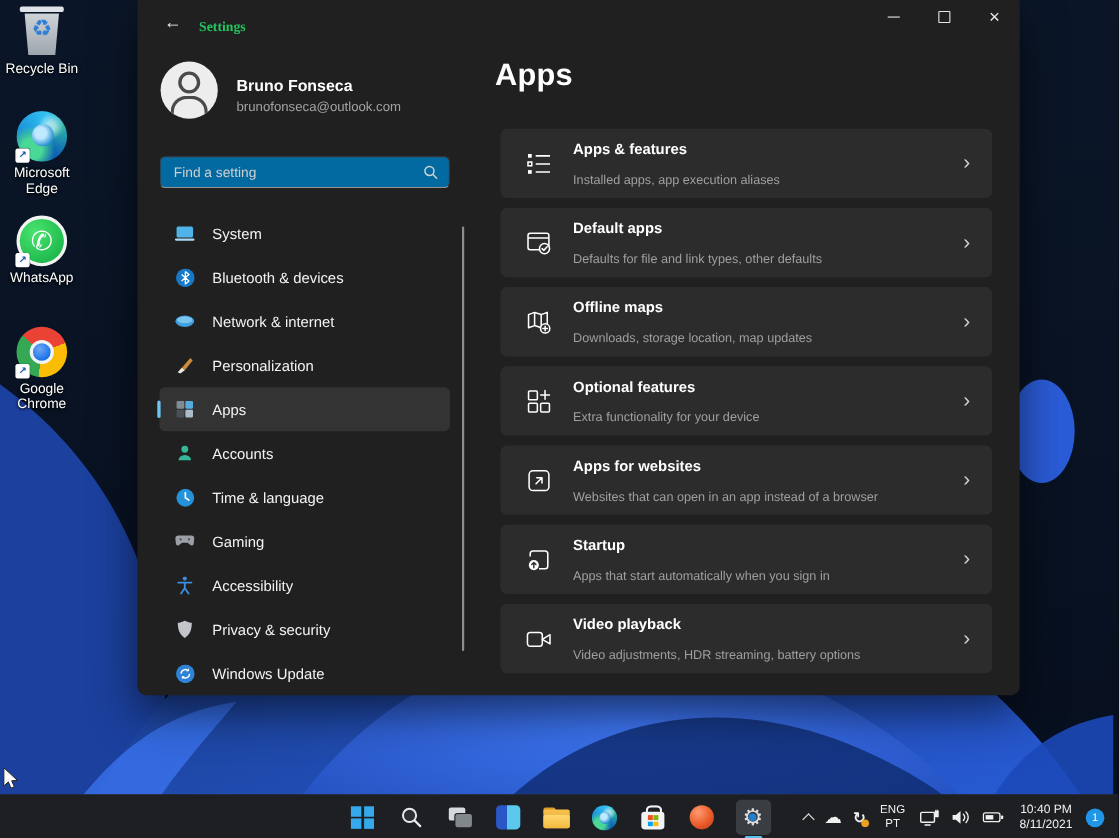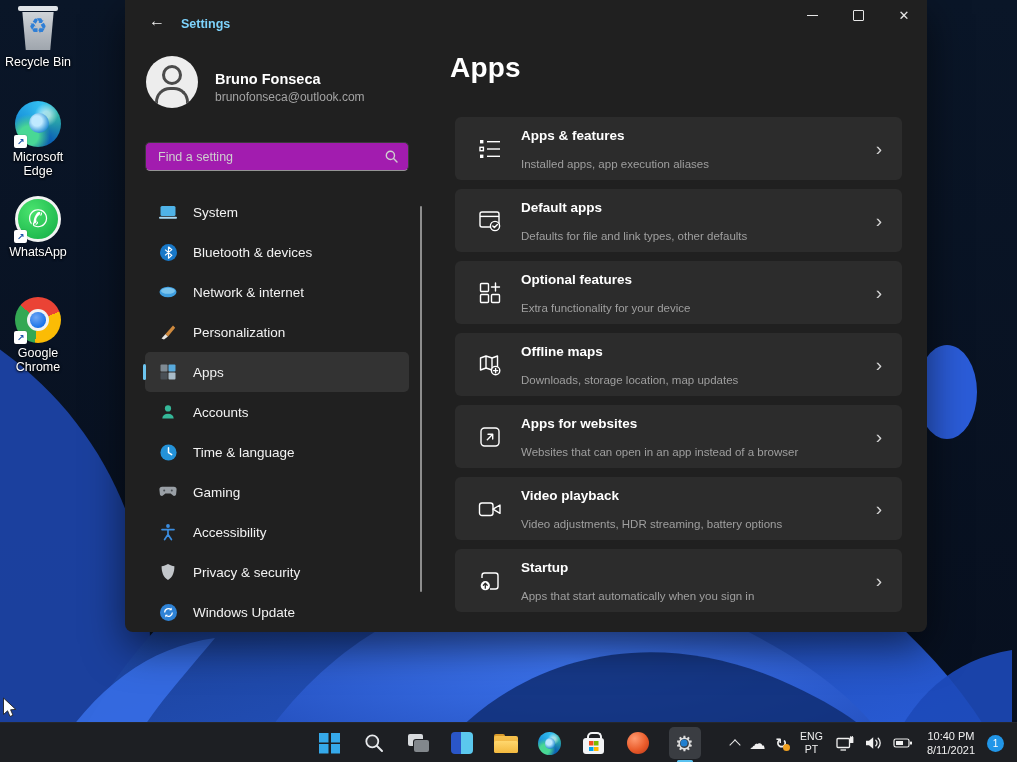--- a/index.html
+++ b/index.html
@@ -43,39 +43,39 @@
   .chrome-ball::before { content:""; position:absolute; inset:26%; border-radius:50%; background:#f1f3f4; }
   .chrome-ball::after  { content:""; position:absolute; inset:33%; border-radius:50%;
       background:radial-gradient(circle at 38% 34%, #6fa8f5, #1a73e8 70%); }
 
   
   .win { position:absolute; left:125px; top:0; width:802px; height:632px; background:#202020;
          z-index:2; border-radius:0 0 8px 8px; box-shadow:0 14px 40px rgba(0,0,0,.55); }
 
   .back-btn { position:absolute; left:18px; top:9px; width:28px; height:24px; color:#eee;
               font-size:16px; display:flex; align-items:center; justify-content:center; cursor:pointer; }
-  .win-title { position:absolute; left:56px; top:17px; font-size:12.5px; font-weight:700; color:#7dd3fc; }
+  .win-title { position:absolute; left:56px; top:17px; font-size:12.5px; font-weight:700; color:#22c55e;font-family:Liberation Serif, serif; }
   .controls { position:absolute; right:0; top:0; display:flex; }
   .ctl { width:46px; height:31px; display:flex; align-items:center; justify-content:center;
          color:#e6e6e6; cursor:pointer; }
   .ctl-min::before { content:""; width:11px; height:1.4px; background:#e6e6e6; }
   .ctl-max::before { content:""; width:9px; height:9px; border:1.4px solid #e6e6e6; border-radius:1px; }
   .ctl-close { font-size:13px; }
 
   .avatar { position:absolute; left:21px; top:56px; width:52px; height:52px; border-radius:50%;
             background:#ededed; overflow:hidden; }
   .avatar::before { content:""; position:absolute; left:50%; top:9px; transform:translateX(-50%);
             width:14px; height:14px; border:3.5px solid #4a4a4a; border-radius:50%; }
   .avatar::after { content:""; position:absolute; left:50%; top:31px; transform:translateX(-50%);
             width:28px; height:18px; border:3.5px solid #4a4a4a; border-bottom:none;
             border-radius:15px 15px 0 0; }
   .p-name  { position:absolute; left:90px; top:71px; font-size:14.5px; font-weight:700; color:#fff; }
   .p-email { position:absolute; left:90px; top:90px; font-size:12px; color:#a3a3a3; }
 
-  .searchbox { position:absolute; left:20px; top:142px; width:264px; height:29px; background:#a21caf;
+  .searchbox { position:absolute; left:20px; top:142px; width:264px; height:29px; background:#0369a1;
                border:1px solid #3a3a3a; border-bottom:1.5px solid #949494; border-radius:5px;
                display:flex; align-items:center; }
   .searchbox input { flex:1; background:transparent; border:none; outline:none; color:#e3e3e3;
                font-size:12.5px; padding:0 8px 0 12px; font-family:inherit; }
   .searchbox input::placeholder { color:#cfcfcf; }
   .mag { margin-right:10px; flex:none; }
 
   .nav { position:absolute; left:20px; top:192px; width:264px; }
   .nav-item { position:relative; height:40px; display:flex; align-items:center; gap:16px;
               padding-left:14px; border-radius:5px; color:#f2f2f2; font-size:13.5px; cursor:pointer;text-align:right; }
@@ -399,88 +399,88 @@
         <span class="card-tx">
           <div class="card-title">Default apps</div>
           <div class="card-sub">Defaults for file and link types, other defaults</div>
         </span>
         <span class="card-chev"></span>
       </div>
 
       <div class="card">
         <span class="card-ic">
           <svg width="24" height="24" viewBox="0 0 24 24" fill="none" stroke="#fff" stroke-width="1.4">
+              <path d="M2.5 5 L8 3 l6 2 5.5-2 v12 L14 17 8 15 2.5 17 Z" stroke-linejoin="round"></path>
+              <path d="M8 3 v12 M14 5 v12"></path>
+              <circle cx="17.6" cy="17.6" r="4.2" fill="#2c2c2c"></circle>
+              <path d="M17.6 15.5 v4.2 M15.5 17.6 h4.2" stroke-linecap="round"></path>
+            </svg>
+        </span>
+        <span class="card-tx">
+          <div class="card-title">Offline maps</div>
+          <div class="card-sub">Downloads, storage location, map updates</div>
+        </span>
+        <span class="card-chev"></span>
+      </div>
+
+      <div class="card">
+        <span class="card-ic">
+          <svg width="24" height="24" viewBox="0 0 24 24" fill="none" stroke="#fff" stroke-width="1.4">
               <rect x="2.5" y="2.5" width="8" height="8" rx="1"></rect>
               <rect x="2.5" y="13.5" width="8" height="8" rx="1"></rect>
               <rect x="13.5" y="13.5" width="8" height="8" rx="1"></rect>
               <path d="M17.5 2 v8 M13.5 6 h8" stroke-linecap="round"></path>
             </svg>
         </span>
         <span class="card-tx">
           <div class="card-title">Optional features</div>
           <div class="card-sub">Extra functionality for your device</div>
         </span>
         <span class="card-chev"></span>
       </div>
 
       <div class="card">
         <span class="card-ic">
           <svg width="24" height="24" viewBox="0 0 24 24" fill="none" stroke="#fff" stroke-width="1.4">
-              <path d="M2.5 5 L8 3 l6 2 5.5-2 v12 L14 17 8 15 2.5 17 Z" stroke-linejoin="round"></path>
-              <path d="M8 3 v12 M14 5 v12"></path>
-              <circle cx="17.6" cy="17.6" r="4.2" fill="#2c2c2c"></circle>
-              <path d="M17.6 15.5 v4.2 M15.5 17.6 h4.2" stroke-linecap="round"></path>
-            </svg>
-        </span>
-        <span class="card-tx">
-          <div class="card-title">Offline maps</div>
-          <div class="card-sub">Downloads, storage location, map updates</div>
-        </span>
-        <span class="card-chev"></span>
-      </div>
-
-      <div class="card">
-        <span class="card-ic">
-          <svg width="24" height="24" viewBox="0 0 24 24" fill="none" stroke="#fff" stroke-width="1.4">
               <rect x="3" y="3" width="18" height="18" rx="3.5"></rect>
               <path d="M9.3 14.7 L14.7 9.3 M10 9.3 h4.7 v4.7" stroke-linecap="round" stroke-linejoin="round"></path>
             </svg>
         </span>
         <span class="card-tx">
           <div class="card-title">Apps for websites</div>
           <div class="card-sub">Websites that can open in an app instead of a browser</div>
-        </span>
-        <span class="card-chev"></span>
-      </div>
-
-      <div class="card">
-        <span class="card-ic">
-          <svg width="24" height="20" viewBox="0 0 24 20" fill="none" stroke="#fff" stroke-width="1.4">
-              <rect x="1.5" y="4" width="13.5" height="12.5" rx="2.5"></rect>
-              <path d="M15 10.2 L22 6 v8.4 Z" stroke-linejoin="round"></path>
-            </svg>
-        </span>
-        <span class="card-tx">
-          <div class="card-title">Video playback</div>
-          <div class="card-sub">Video adjustments, HDR streaming, battery options</div>
         </span>
         <span class="card-chev"></span>
       </div>
 
       <div class="card">
         <span class="card-ic">
           <svg width="24" height="24" viewBox="0 0 24 24" fill="none" stroke="#fff" stroke-width="1.4">
               <path d="M4 9 V6.5 A2.5 2.5 0 0 1 6.5 4 h11 A2.5 2.5 0 0 1 20 6.5 v11 a2.5 2.5 0 0 1-2.5 2.5 H12"></path>
               <circle cx="7.3" cy="16.7" r="4.6" fill="#fff" stroke="none"></circle>
               <path d="M7.3 19.2 v-4.6 M5.4 16.2 l1.9-1.9 1.9 1.9" stroke="#2c2c2c" stroke-width="1.3" stroke-linecap="round" stroke-linejoin="round"></path>
             </svg>
         </span>
         <span class="card-tx">
           <div class="card-title">Startup</div>
           <div class="card-sub">Apps that start automatically when you sign in</div>
+        </span>
+        <span class="card-chev"></span>
+      </div>
+
+      <div class="card">
+        <span class="card-ic">
+          <svg width="24" height="20" viewBox="0 0 24 20" fill="none" stroke="#fff" stroke-width="1.4">
+              <rect x="1.5" y="4" width="13.5" height="12.5" rx="2.5"></rect>
+              <path d="M15 10.2 L22 6 v8.4 Z" stroke-linejoin="round"></path>
+            </svg>
+        </span>
+        <span class="card-tx">
+          <div class="card-title">Video playback</div>
+          <div class="card-sub">Video adjustments, HDR streaming, battery options</div>
         </span>
         <span class="card-chev"></span>
       </div>
     </div>
   </div>
 
   <div class="taskbar">
     <div class="tb-center">
       <div class="tb-btn">
           <div class="start-logo"></div>

